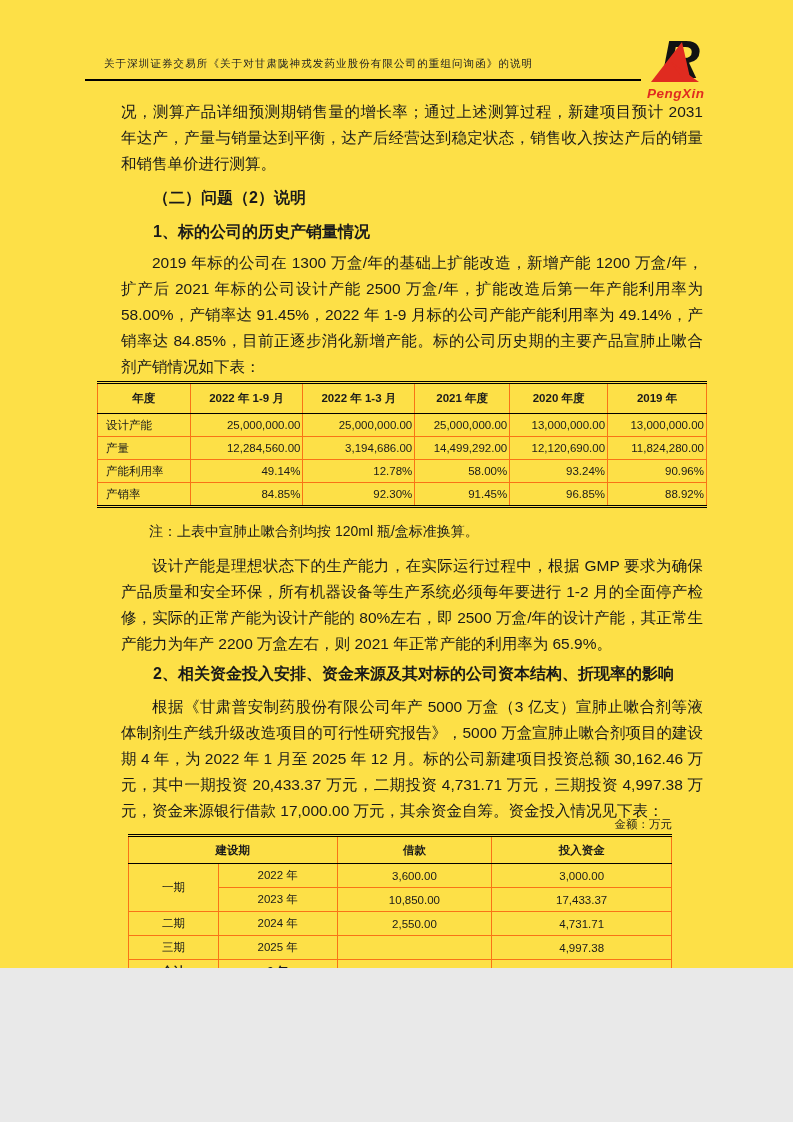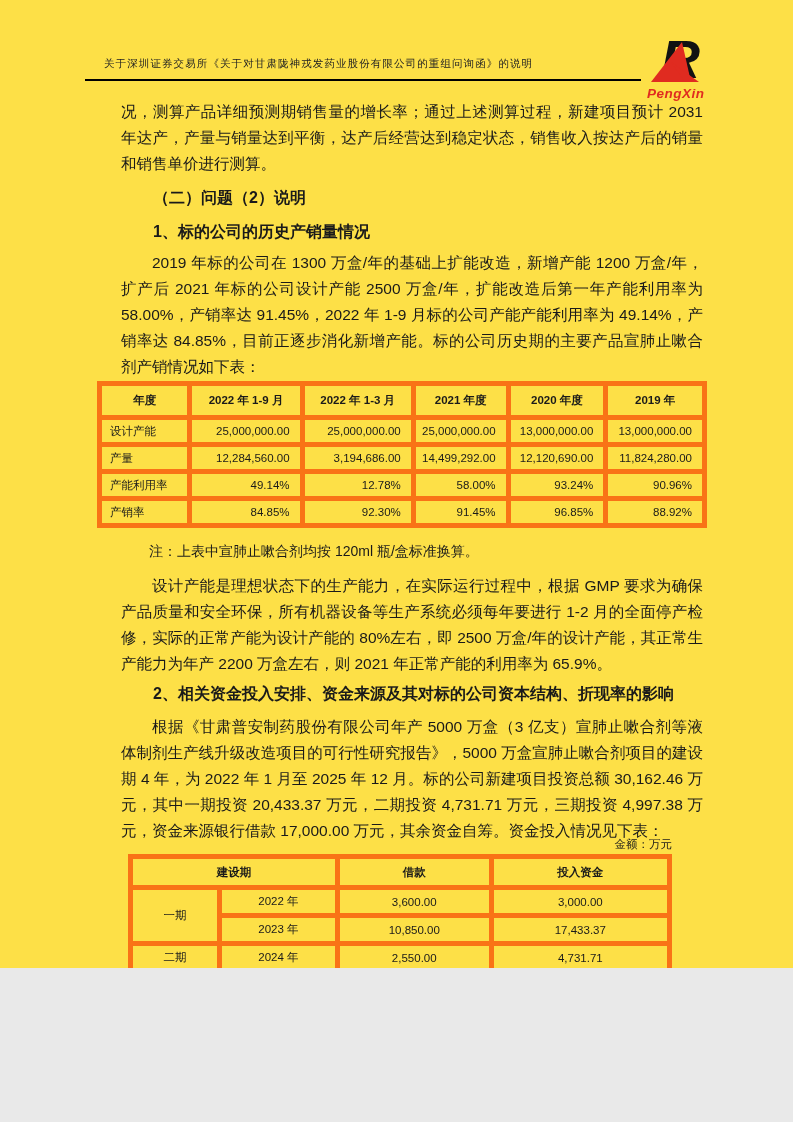--- a/index.html
+++ b/index.html
@@ -52,27 +52,27 @@
   .unit2{margin-top:-7px;width:544px;margin-left:31px;}
   
   table{
     border-collapse:collapse;
     border-top:3px double #000;
     border-bottom:3px double #000;
     border-left:1px solid #000;
     border-right:1px solid #000;
     font-size:11.5px;
   }
-  th,td{border:5px solid #f97316;padding:0 2px;vertical-align:middle;}
+  th,td{border:1px solid #f97316;padding:0 2px;vertical-align:middle;}
   th{font-weight:bold;text-align:center;border-bottom:1.5px solid #000;}
   .t1{width:610px;margin-top:1px;}
   .t1 th{height:29px;}
   .t1 td{height:22px;}
   .t1 td.lbl{text-align:left;padding-left:8px;}
-  .t1 td.num{text-align:right;padding-right:10px;}
+  .t1 td.num{text-align:right;padding-right:2px;}
   .t2{width:544px;margin-left:31px;margin-top:2px;}
   .t2 th{height:26px;}
   .t2 td{height:23px;text-align:center;}
   .t2 .total td{font-weight:bold;border-top:1.5px solid #000;}
   .note{
     margin:13px 4px 0 24px;text-indent:2em;
     font-size:14px;line-height:20px;
   }
   
   .footer{

